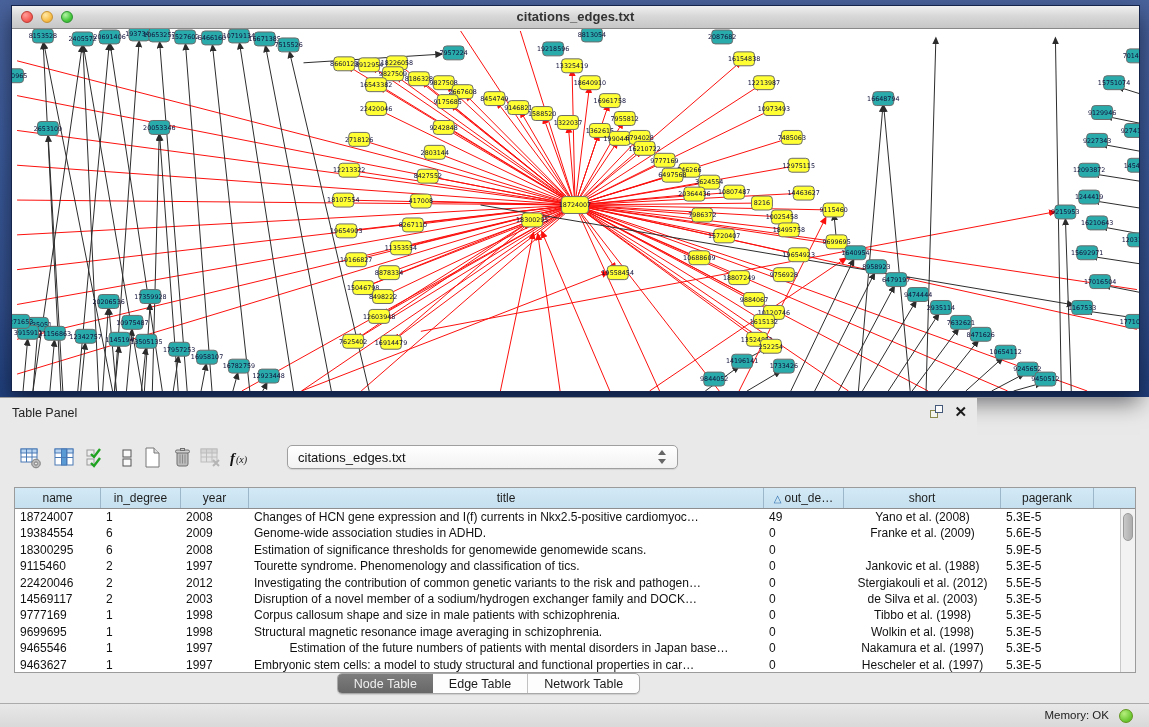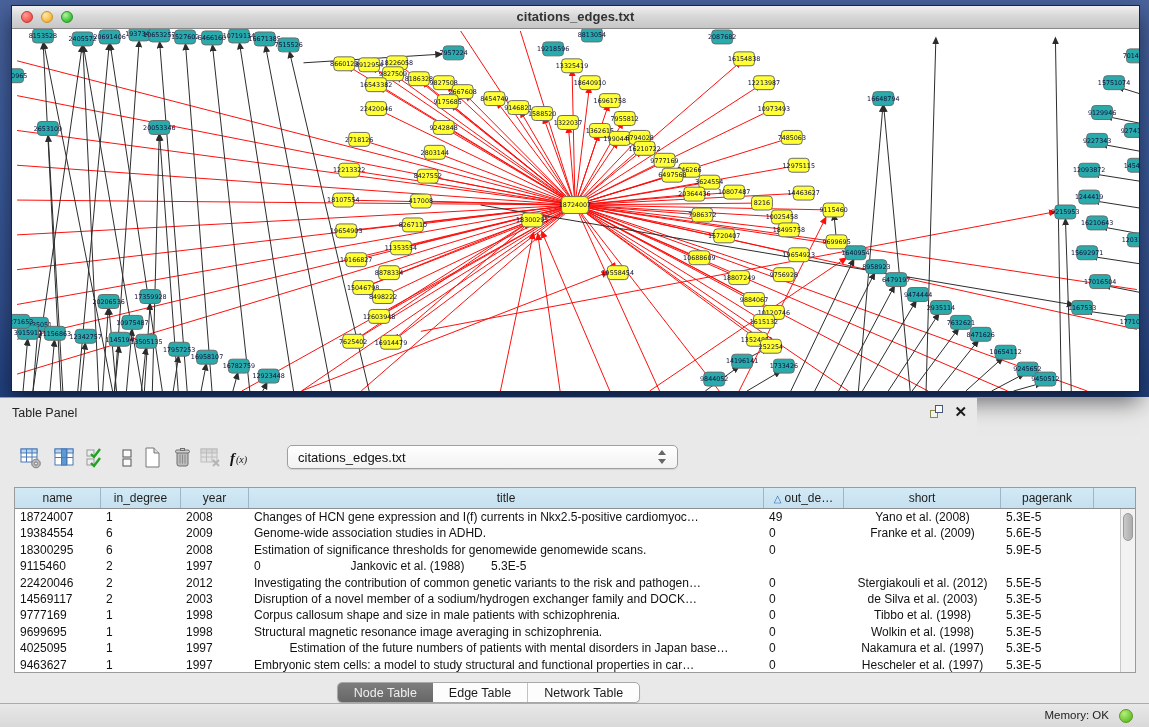--- a/index.html
+++ b/index.html
@@ -58,21 +58,21 @@
   .tr { display:flex; height:16.4px; background:#fff; }
   .td { font-size:12px; color:#111; line-height:16.4px; padding-left:5px;
         overflow:hidden; white-space:nowrap; }
   .td.center { text-align:center; padding-left:0; }
   .sort-tri { color:#2f6fb0; font-size:10px; margin-right:3px; }
   .vscroll { position:absolute; right:0; top:21px; bottom:0; width:15px; background:#f2f2f2; border-left:1px solid #c9c9c9; }
   .vthumb { position:absolute; left:2px; top:4px; width:10px; height:28px; border-radius:6px;
             background:linear-gradient(90deg,#c9c9c9,#adadad); border:1px solid #9a9a9a; }
 
   
-  .tabbar { position:absolute; left:0; right:0; top:284px; height:21px; display:flex; justify-content:center; }
+  .tabbar { position:absolute; left:0; right:0; top:275px; height:21px; display:flex; justify-content:center; }
   .seg { display:flex; height:21px; border:1px solid #a8a8a8; border-radius:5px; overflow:hidden;
          background:#fdfdfd; box-shadow:0 1px 1px rgba(0,0,0,.12); }
   .seg .tab { font-size:12.5px; padding:0 16px; line-height:20px; color:#1a1a1a; }
   .seg .tab.sel { background:linear-gradient(180deg,#7d7d7d,#676767); color:#efefef; }
   .seg .tab + .tab { border-left:1px solid #c2c2c2; }
   .seg .tab.sel + .tab { border-left:none; }
 
   
   .statusbar { position:absolute; left:0; top:703px; width:1149px; height:24px;
                background:linear-gradient(180deg,#e8e8e8,#d9d9d9); border-top:1px solid #ababab; }
@@ -916,20 +916,21 @@
           <div class="td" style="width: 68px;">2008</div>
           <div class="td" style="width: 515px;">Estimation of significance thresholds for genomewide genomewide scans.</div>
           <div class="td" style="width: 80px;">0</div>
           <div class="td center" style="width: 157px; margin-top: 42px;">Dudbridge et al. (2008)</div>
           <div class="td" style="width: 93px;">5.9E-5</div>
         </div>
         <div class="tr">
           <div class="td" style="width: 86px;">9115460</div>
           <div class="td" style="width: 80px;">2</div>
           <div class="td" style="width: 68px;">1997</div>
+          <div class="td" style="width: 515px;">Tourette syndrome. Phenomenology and classification of tics.</div>
           <div class="td" style="width: 80px;">0</div>
           <div class="td center" style="width: 157px;">Jankovic et al. (1988)</div>
           <div class="td" style="width: 93px;">5.3E-5</div>
         </div>
         <div class="tr">
           <div class="td" style="width: 86px;">22420046</div>
           <div class="td" style="width: 80px;">2</div>
           <div class="td" style="width: 68px;">2012</div>
           <div class="td" style="width: 515px;">Investigating the contribution of common genetic variants to the risk and pathogen…</div>
           <div class="td" style="width: 80px;">0</div>
@@ -957,21 +958,21 @@
         <div class="tr">
           <div class="td" style="width: 86px;">9699695</div>
           <div class="td" style="width: 80px;">1</div>
           <div class="td" style="width: 68px;">1998</div>
           <div class="td" style="width: 515px;">Structural magnetic resonance image averaging in schizophrenia.</div>
           <div class="td" style="width: 80px;">0</div>
           <div class="td center" style="width: 157px;">Wolkin et al. (1998)</div>
           <div class="td" style="width: 93px;">5.3E-5</div>
         </div>
         <div class="tr">
-          <div class="td" style="width: 86px;">4025095</div>
+          <div class="td" style="width: 86px;">9465546</div>
           <div class="td" style="width: 80px;">1</div>
           <div class="td" style="width: 68px;">1997</div>
           <div class="td" style="width: 515px; text-align: center;">Estimation of the future numbers of patients with mental disorders in Japan base…</div>
           <div class="td" style="width: 80px;">0</div>
           <div class="td center" style="width: 157px;">Nakamura et al. (1997)</div>
           <div class="td" style="width: 93px;">5.3E-5</div>
         </div>
         <div class="tr">
           <div class="td" style="width: 86px;">9463627</div>
           <div class="td" style="width: 80px;">1</div>

